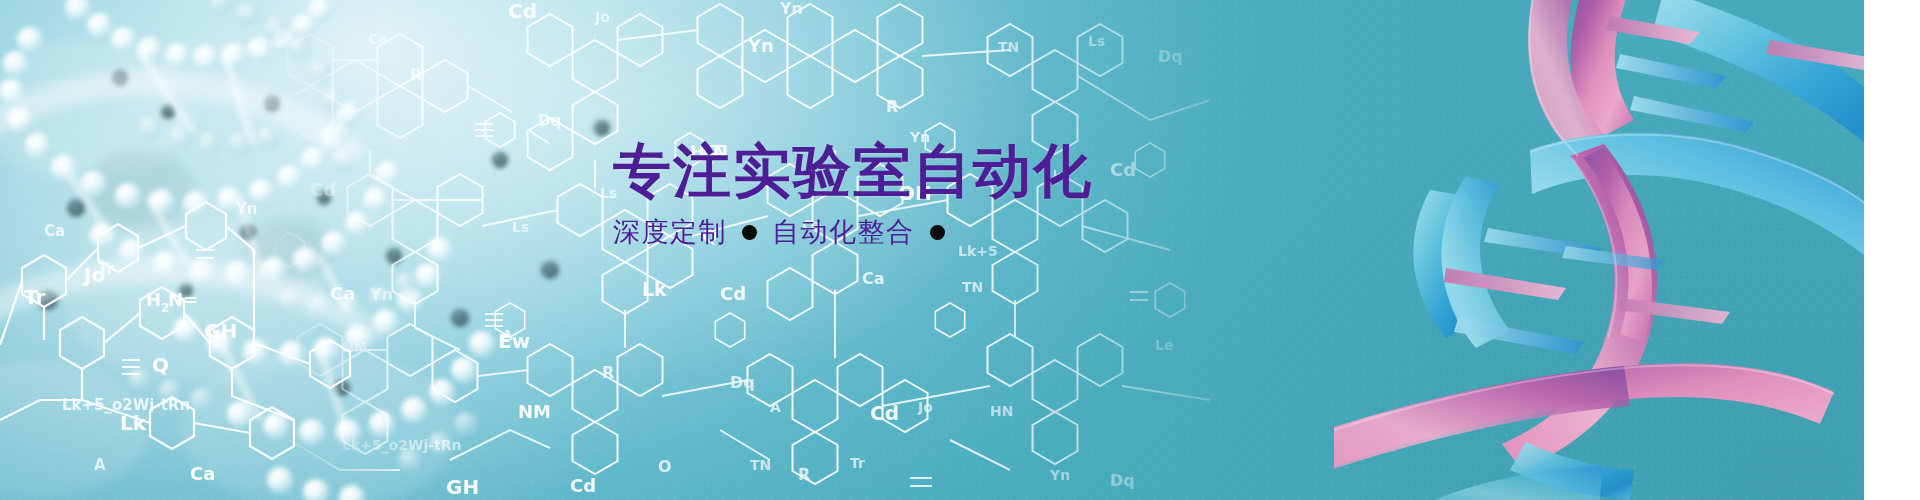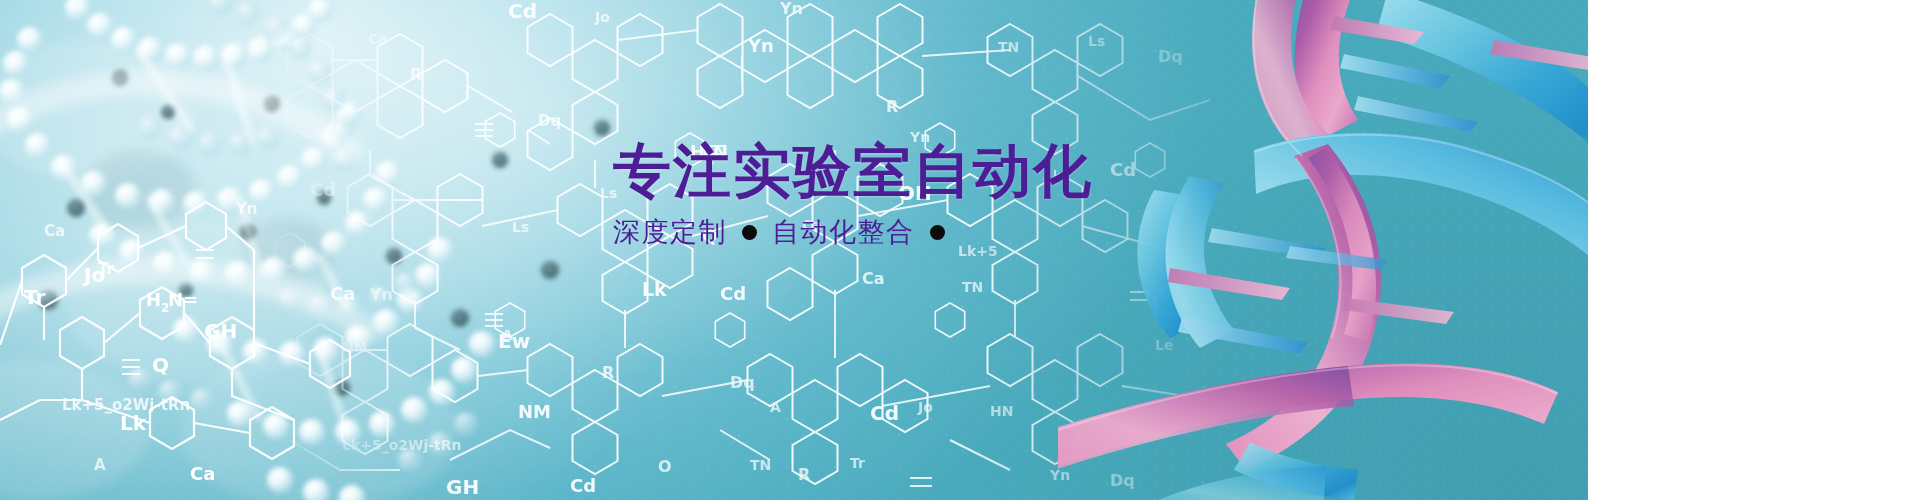--- a/index.html
+++ b/index.html
@@ -4,21 +4,21 @@
 <style>
   * { margin:0; padding:0; box-sizing:border-box; }
   html, body {
     width:1920px; height:500px; overflow:hidden;
     font-family:"DejaVu Sans","Liberation Sans",sans-serif;
   }
 
   
   .banner {
     position:relative;
-    width:1588px; height:500px;
+    width:1864px; height:500px;
     overflow:hidden;
     background:#4aacbd;
   }
 
   
   .bg-base {
     position:absolute; inset:0;
     background:
       radial-gradient(ellipse 1100px 760px at 20% 8%,  #d8f0f5 0%, #b6e2ec 18%, #86ccdc 40%, #5fb7ca 62%, #49abbd 82%, #47a9bb 100%),
       linear-gradient(118deg, #cdeaf1 0%, #93d2e0 26%, #62b9ca 55%, #4aacbd 78%, #44a6b8 100%);

